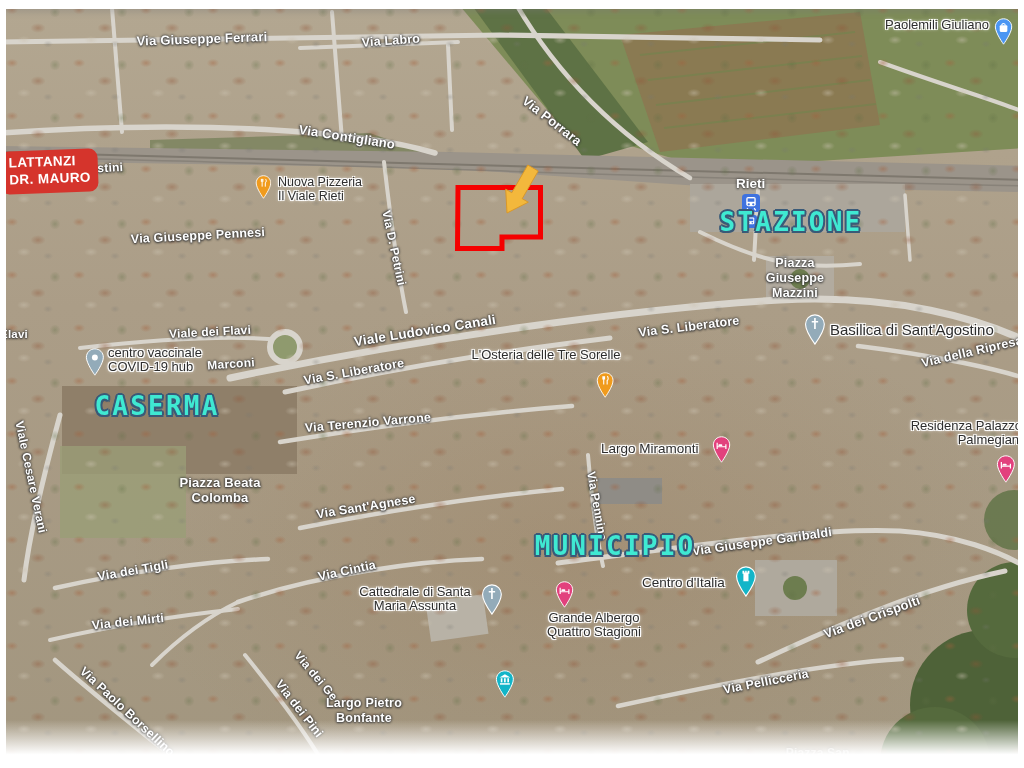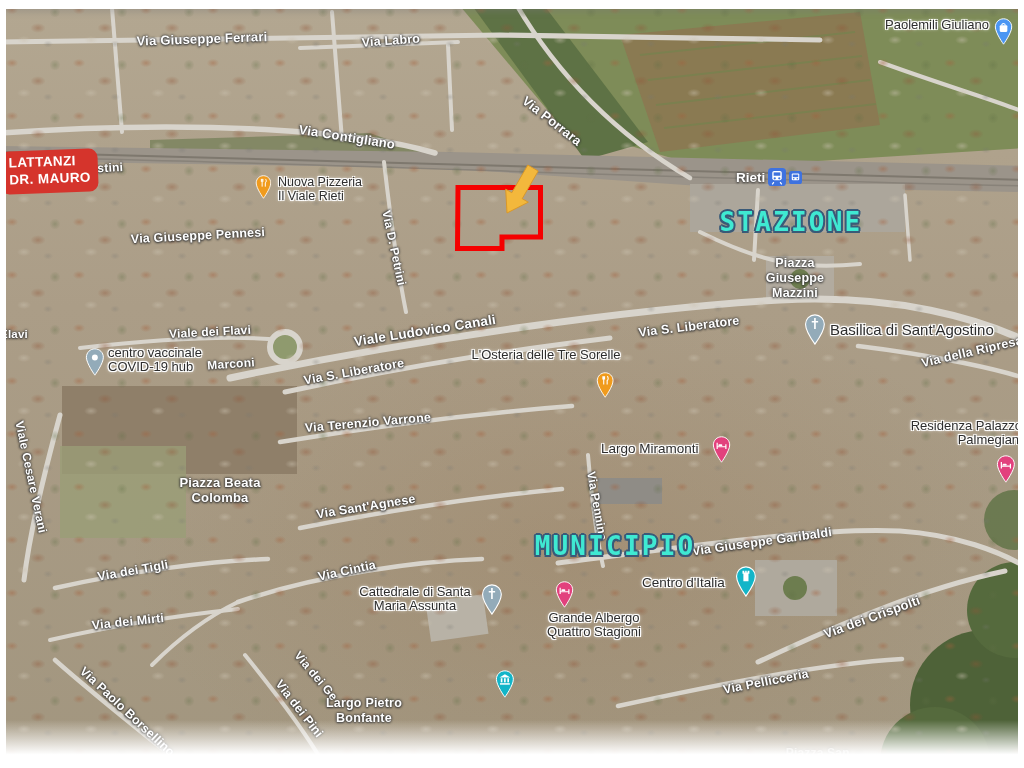--- a/index.html
+++ b/index.html
@@ -240,21 +240,21 @@
           <span>Cattedrale di Santa</span>
           <span>Maria Assunta</span>
         </div>
         <div class="poi align-center" style="left: 594px; top: 611px; font-size: 13px;">
           <span>Grande Albergo</span>
           <span>Quattro Stagioni</span>
         </div>
         <div class="poi align-left" style="left: 885px; top: 18px; font-size: 13px;">
           <span>Paolemili Giuliano</span>
         </div>
-        <div class="station-badge" style="left: 736px; top: 168px;">
+        <div class="station-badge" style="left: 736px; top: 176px; flex-direction: column;">
           <span class="st-name">Rieti</span>
           <svg width="18" height="18" viewBox="0 0 16 16">
             <rect width="16" height="16" rx="3.2" fill="#3E72DF"></rect>
             <rect x="3.8" y="2.6" width="8.4" height="8.2" rx="1.6" fill="#fff"></rect>
             <rect x="5" y="3.9" width="6" height="3" fill="#3E72DF"></rect>
             <circle cx="6" cy="9.2" r="1" fill="#3E72DF"></circle>
             <circle cx="10" cy="9.2" r="1" fill="#3E72DF"></circle>
             <path d="M5.2 12.6l-1.4 1.9M10.8 12.6l1.4 1.9" stroke="#fff" stroke-width="1.1"></path>
           </svg>
           <svg width="13" height="13" viewBox="0 0 16 16">
@@ -328,20 +328,21 @@
         </svg>
       </div>
 
     <svg class="anno-layer" width="1024" height="768" viewBox="0 0 1024 768">
       <polygon id="red-outline" fill="none" stroke-linejoin="miter" points="458,187.5 540.5,187.5 540.5,237 502,237 502,248.5 457.5,248.5" stroke="#F50000" stroke-width="5"></polygon>
       <polygon id="arrow" stroke-width="1" points="507,213 528.3,202.2 522.2,198.7 538.2,171 527.8,165 511.8,192.7 505.7,189.2" fill="#F3B83C" stroke="#D9982A"></polygon>
     </svg>
 
     <div class="labels-layer" id="area-layer">
         <div class="area" style="left: 791px; top: 222px; color: rgb(63, 233, 210); text-shadow: rgb(58, 90, 120) 2px 0px 0px, rgb(58, 90, 120) -2px 0px 0px, rgb(58, 90, 120) 0px 2px 0px, rgb(58, 90, 120) 0px -2px 0px, rgb(58, 90, 120) 1.5px 1.5px 0px, rgb(58, 90, 120) -1.5px -1.5px 0px, rgb(58, 90, 120) 1.5px -1.5px 0px, rgb(58, 90, 120) -1.5px 1.5px 0px;">STAZIONE</div>
+        <div class="area" style="left: 157px; top: 406px; color: rgb(63, 233, 210); text-shadow: rgb(58, 90, 120) 2px 0px 0px, rgb(58, 90, 120) -2px 0px 0px, rgb(58, 90, 120) 0px 2px 0px, rgb(58, 90, 120) 0px -2px 0px, rgb(58, 90, 120) 1.5px 1.5px 0px, rgb(58, 90, 120) -1.5px -1.5px 0px, rgb(58, 90, 120) 1.5px -1.5px 0px, rgb(58, 90, 120) -1.5px 1.5px 0px;">CASERMA</div>
         <div class="area" style="left: 615px; top: 546px; color: rgb(63, 233, 210); text-shadow: rgb(58, 90, 120) 2px 0px 0px, rgb(58, 90, 120) -2px 0px 0px, rgb(58, 90, 120) 0px 2px 0px, rgb(58, 90, 120) 0px -2px 0px, rgb(58, 90, 120) 1.5px 1.5px 0px, rgb(58, 90, 120) -1.5px -1.5px 0px, rgb(58, 90, 120) 1.5px -1.5px 0px, rgb(58, 90, 120) -1.5px 1.5px 0px;">MUNICIPIO</div>
       </div>
   </div>
 
   <div class="frame-top"></div>
   <div class="frame-left"></div>
   <div class="frame-right"></div>
   <div class="fade-bottom"></div>
 </div>
 

